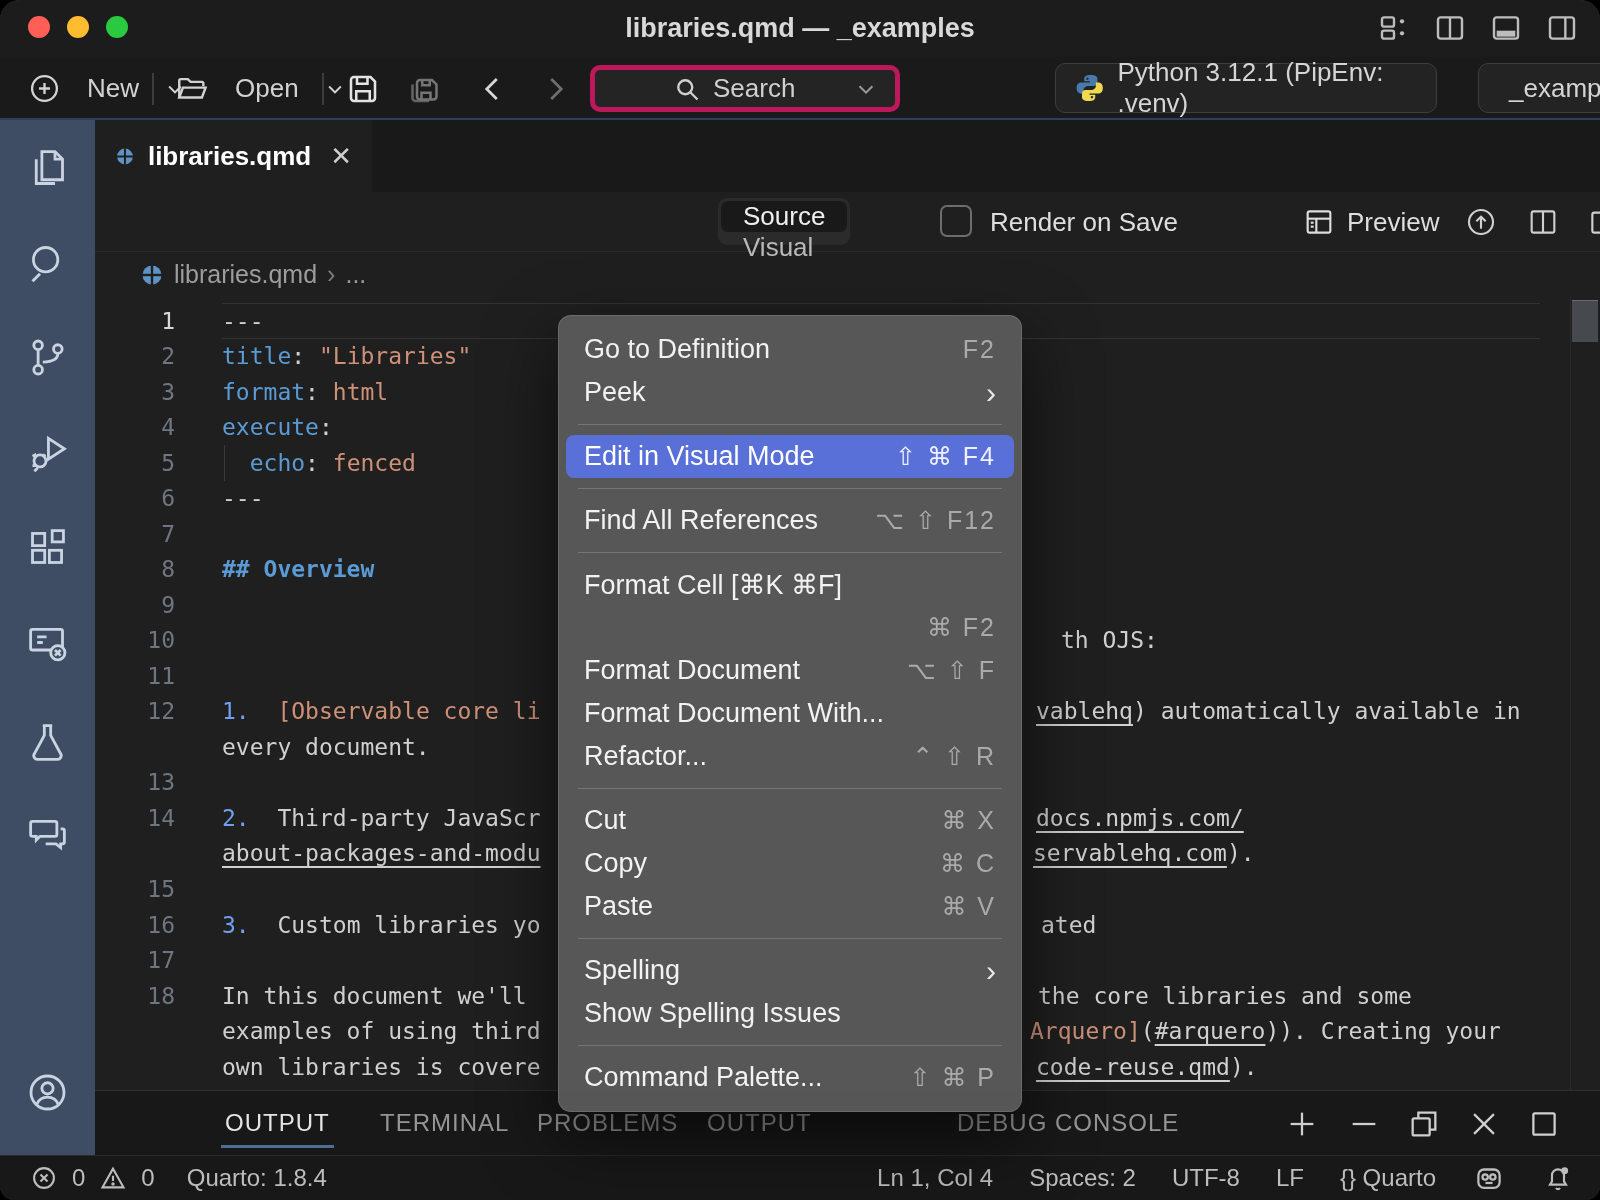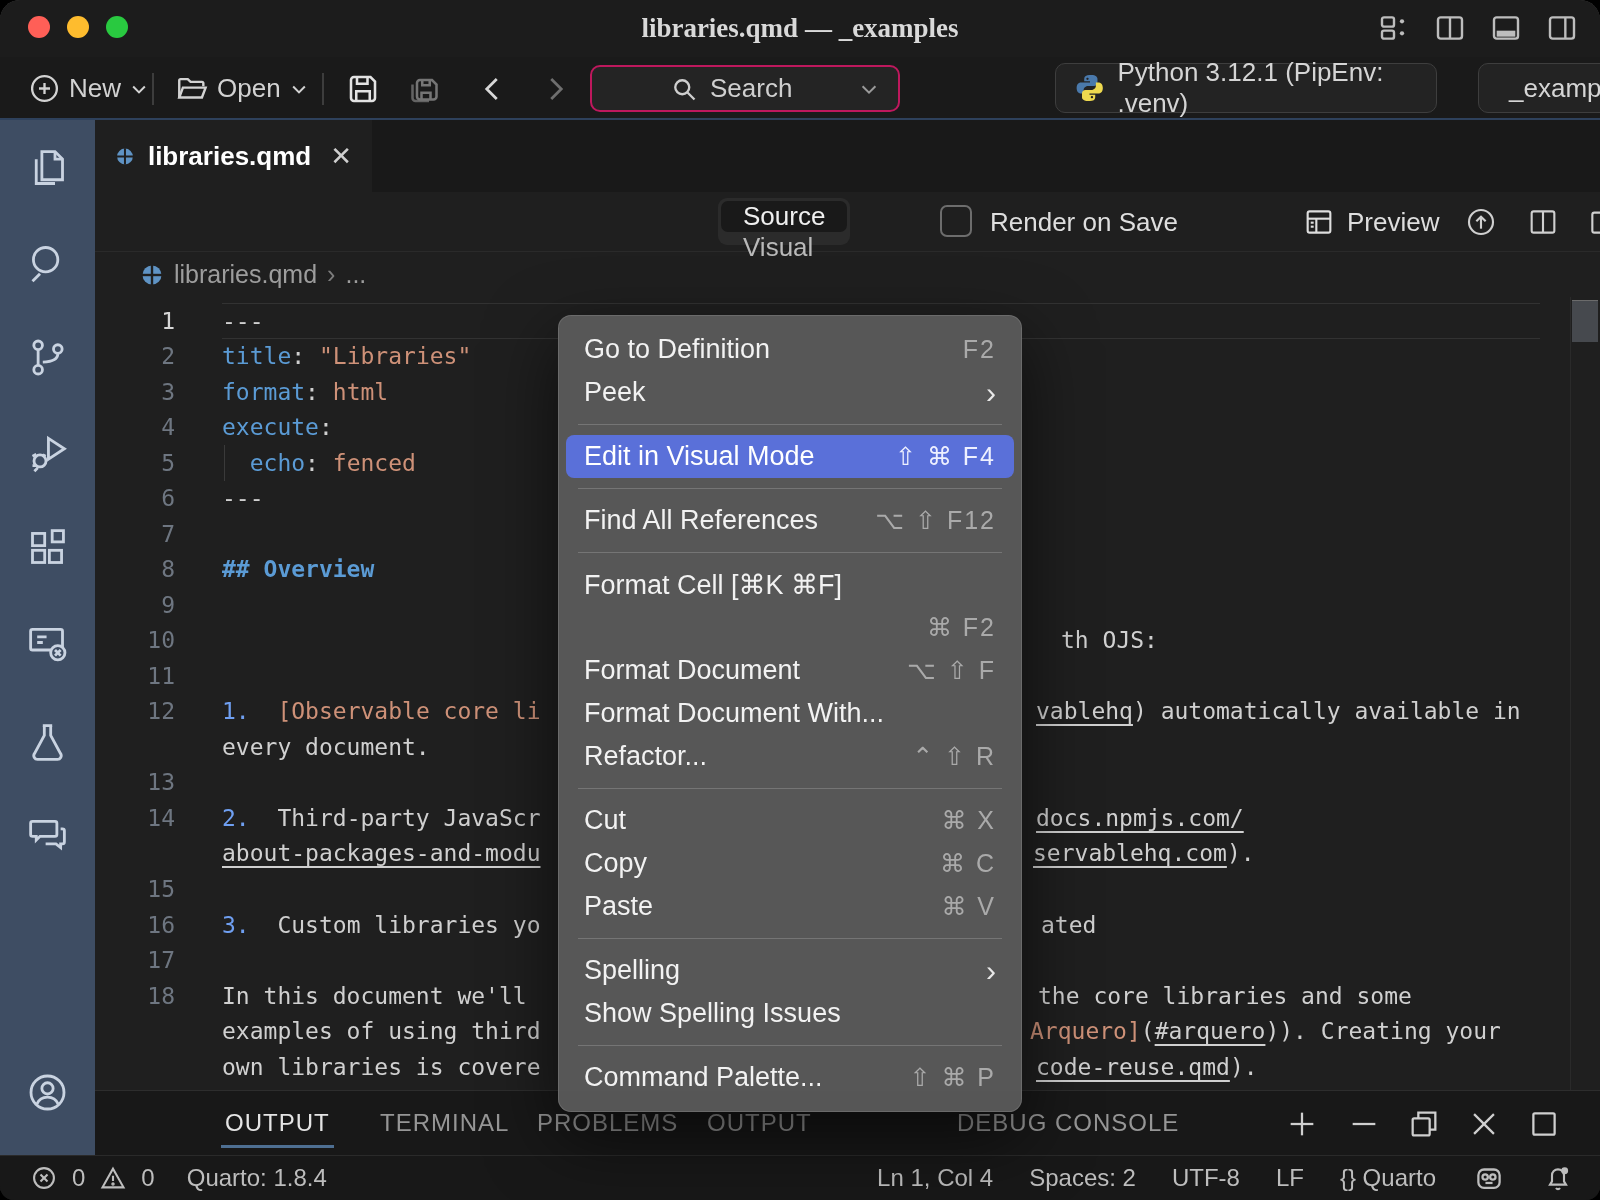--- a/index.html
+++ b/index.html
@@ -4,29 +4,29 @@
 <style>
   html,body{margin:0;padding:0;background:#000;}
   *{box-sizing:border-box;}
   .window{position:relative;width:1600px;height:1200px;background:#1f1f1f;overflow:hidden;
     border-radius:20px 20px 14px 14px;font-family:"Liberation Sans",sans-serif;
     box-shadow:inset 0 1px 0 #3e3e3e;}
   
   .titlebar{position:absolute;left:0;top:0;width:1600px;height:57px;background:#1c1c1c;}
   .tl{position:absolute;top:16px;width:22px;height:22px;border-radius:50%;}
   .title{position:absolute;left:0;right:0;top:0;height:57px;line-height:57px;text-align:center;
-    color:#d9d9d9;font-size:27px;font-weight:600;font-family:Liberation Serif, serif;}
+    color:#d9d9d9;font-size:27px;font-weight:600;}
   .winicons{position:absolute;right:22px;top:12px;display:flex;gap:24px;}
   .winicons .ic{width:32px;height:32px;color:#bdbdbd;}
   
   .toolbar{position:absolute;left:0;top:57px;width:1600px;height:63px;background:#1a1a1a;border-bottom:2px solid #2e415c;}
-  .tbtn{position:absolute;top:0;height:63px;display:flex;align-items:center;gap:8px;color:#d2d2d2;font-size:26px;}
+  .tbtn{position:absolute;top:0;height:63px;display:flex;align-items:center;gap:26px;color:#d2d2d2;font-size:26px;}
   .tsep{position:absolute;top:16px;width:2px;height:32px;background:#3d3d3d;}
   .searchbox{position:absolute;left:590px;top:8px;width:310px;height:47px;background:#242424;
-    border:2px solid #be185d;border-radius:10px;display:flex;align-items:center;color:#cfcfcf;font-size:26px;}
+    border:5px solid #be185d;border-radius:10px;display:flex;align-items:center;color:#cfcfcf;font-size:26px;}
   .pill{position:absolute;top:6px;height:50px;background:#232323;border:1px solid #3e3e3e;border-radius:10px;
     display:flex;align-items:center;gap:12px;color:#d5d5d5;font-size:26px;padding:0 18px;}
   .ic{display:inline-block;}
   .ic svg{display:block;width:100%;height:100%;}
   
   .activitybar{position:absolute;left:0;top:120px;width:95px;height:1035px;background:#3e4d63;}
   .act{position:absolute;left:25px;width:45px;height:45px;color:#c9d3e1;}
   
   .tabstrip{position:absolute;left:95px;top:120px;width:1505px;height:72px;background:#191919;}
   .tab{position:absolute;left:0;top:0;width:277px;height:72px;background:#1f1f1f;display:flex;align-items:center;

